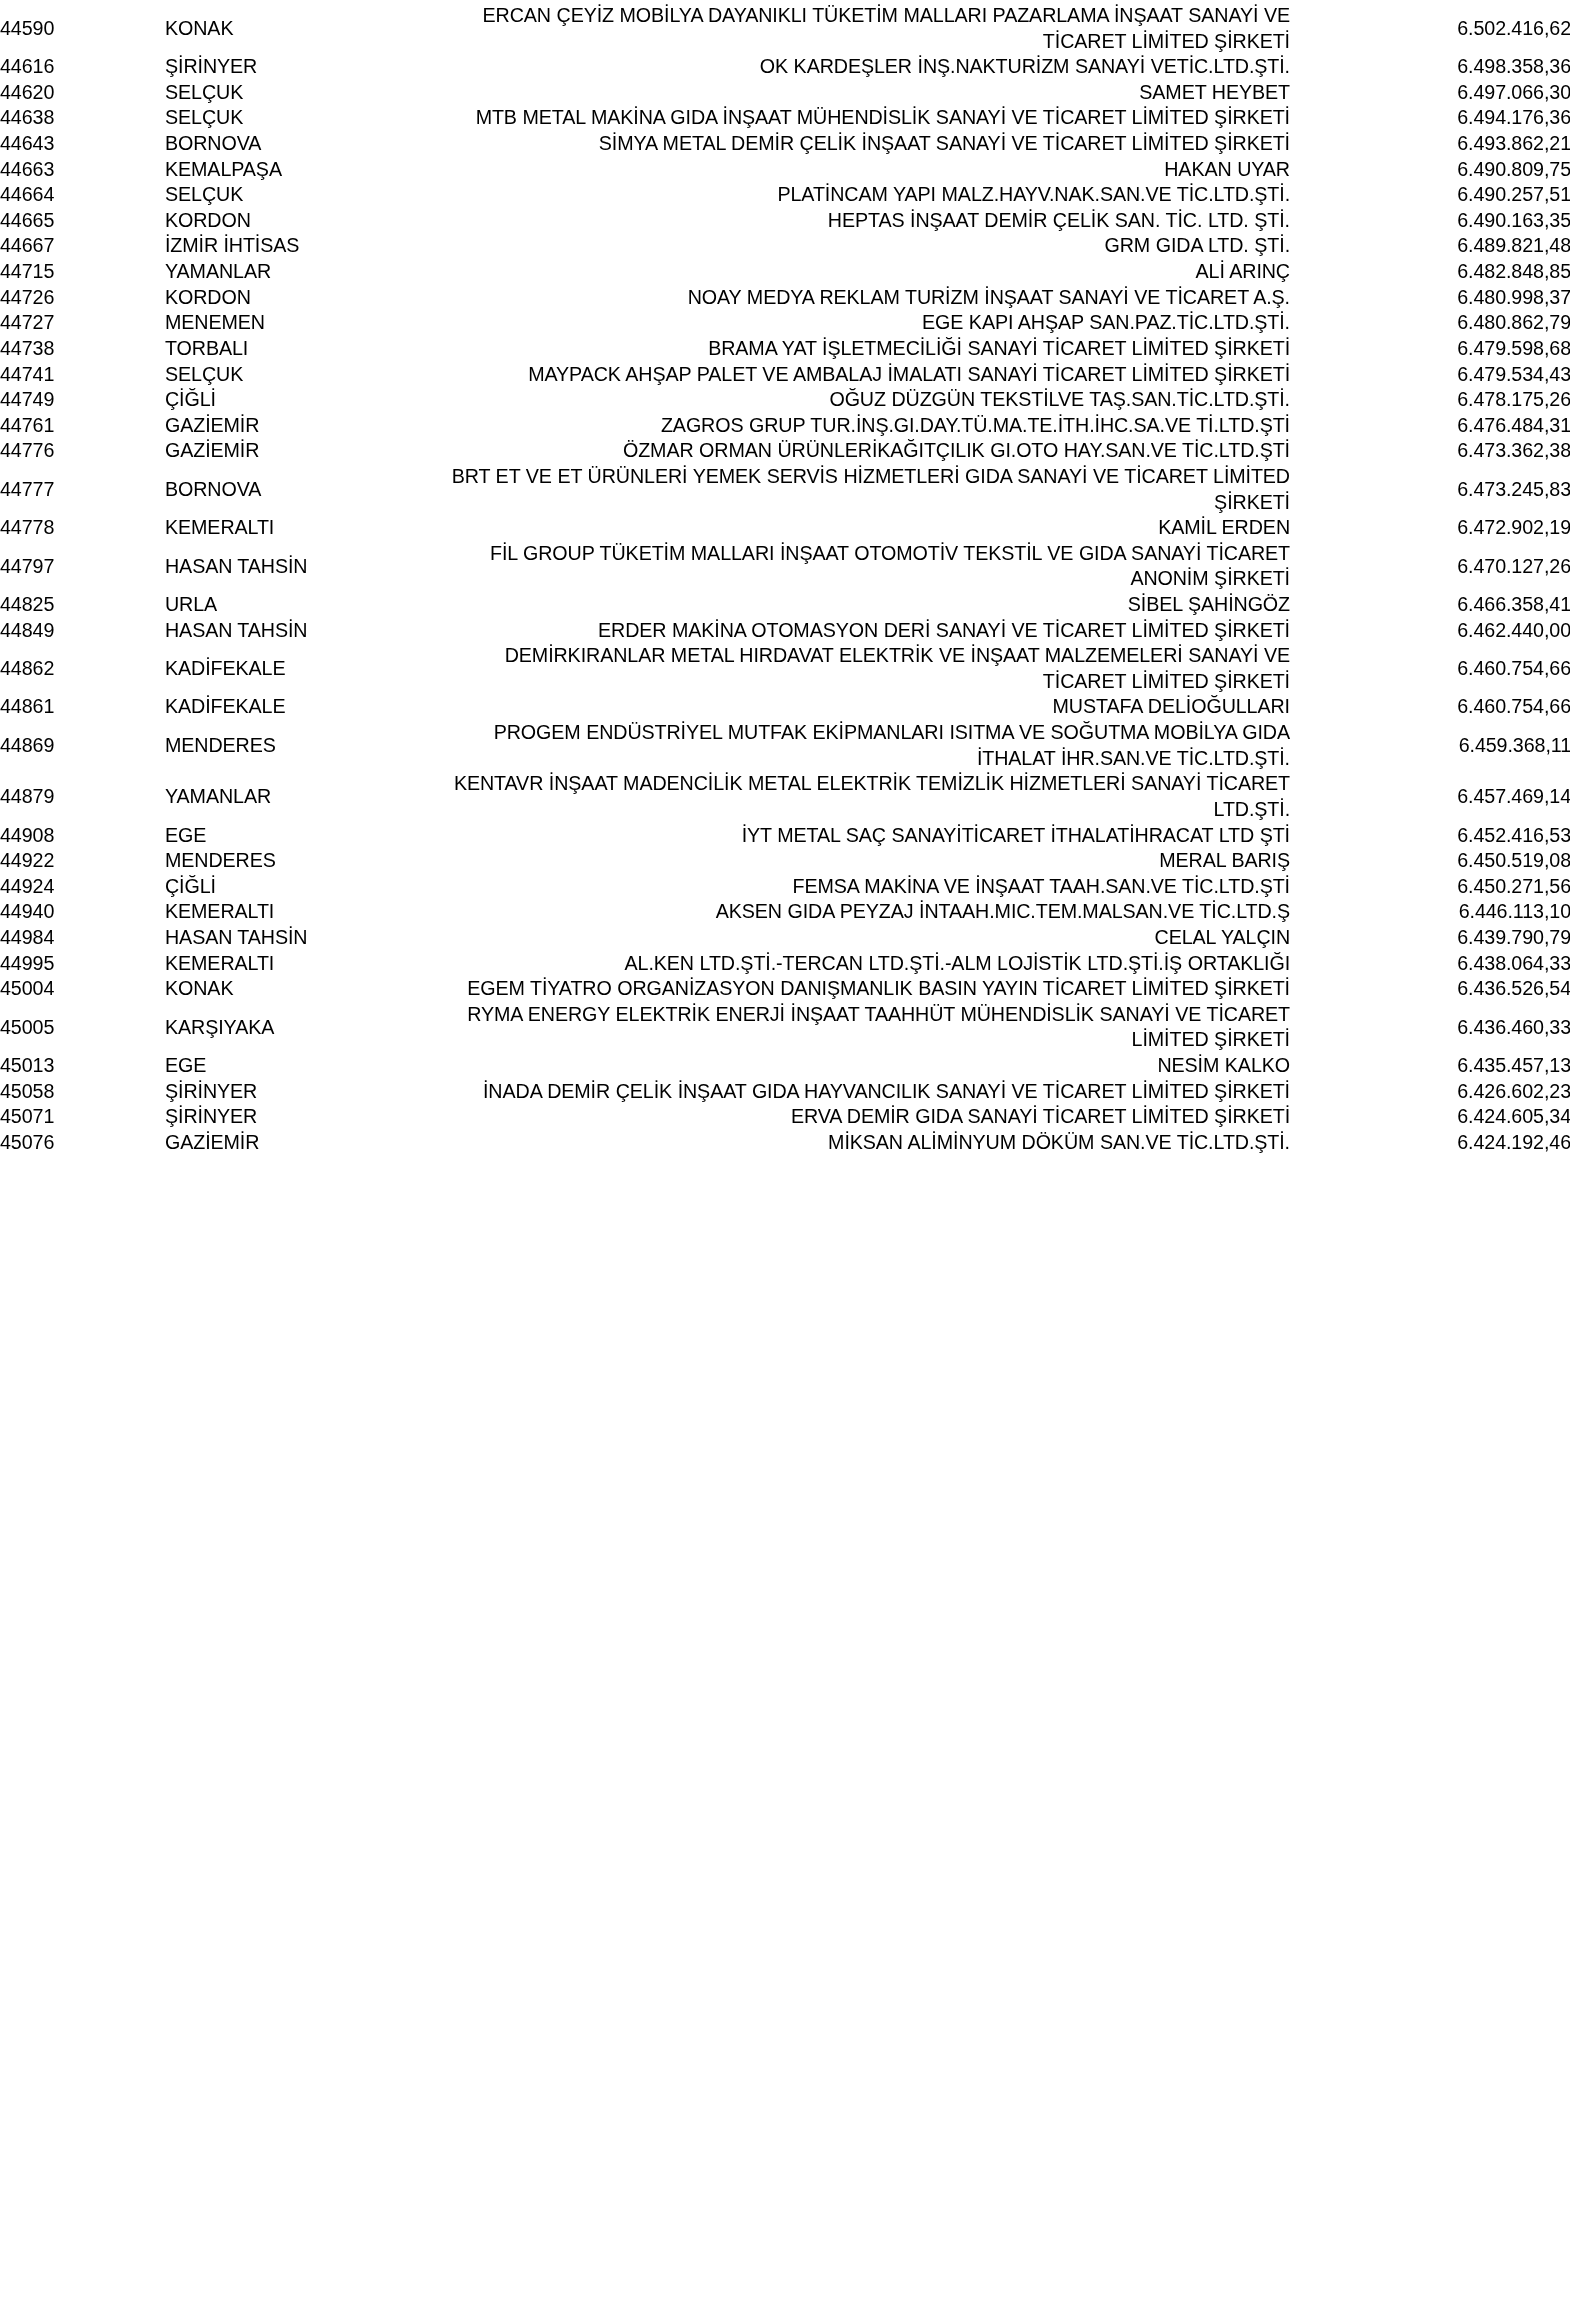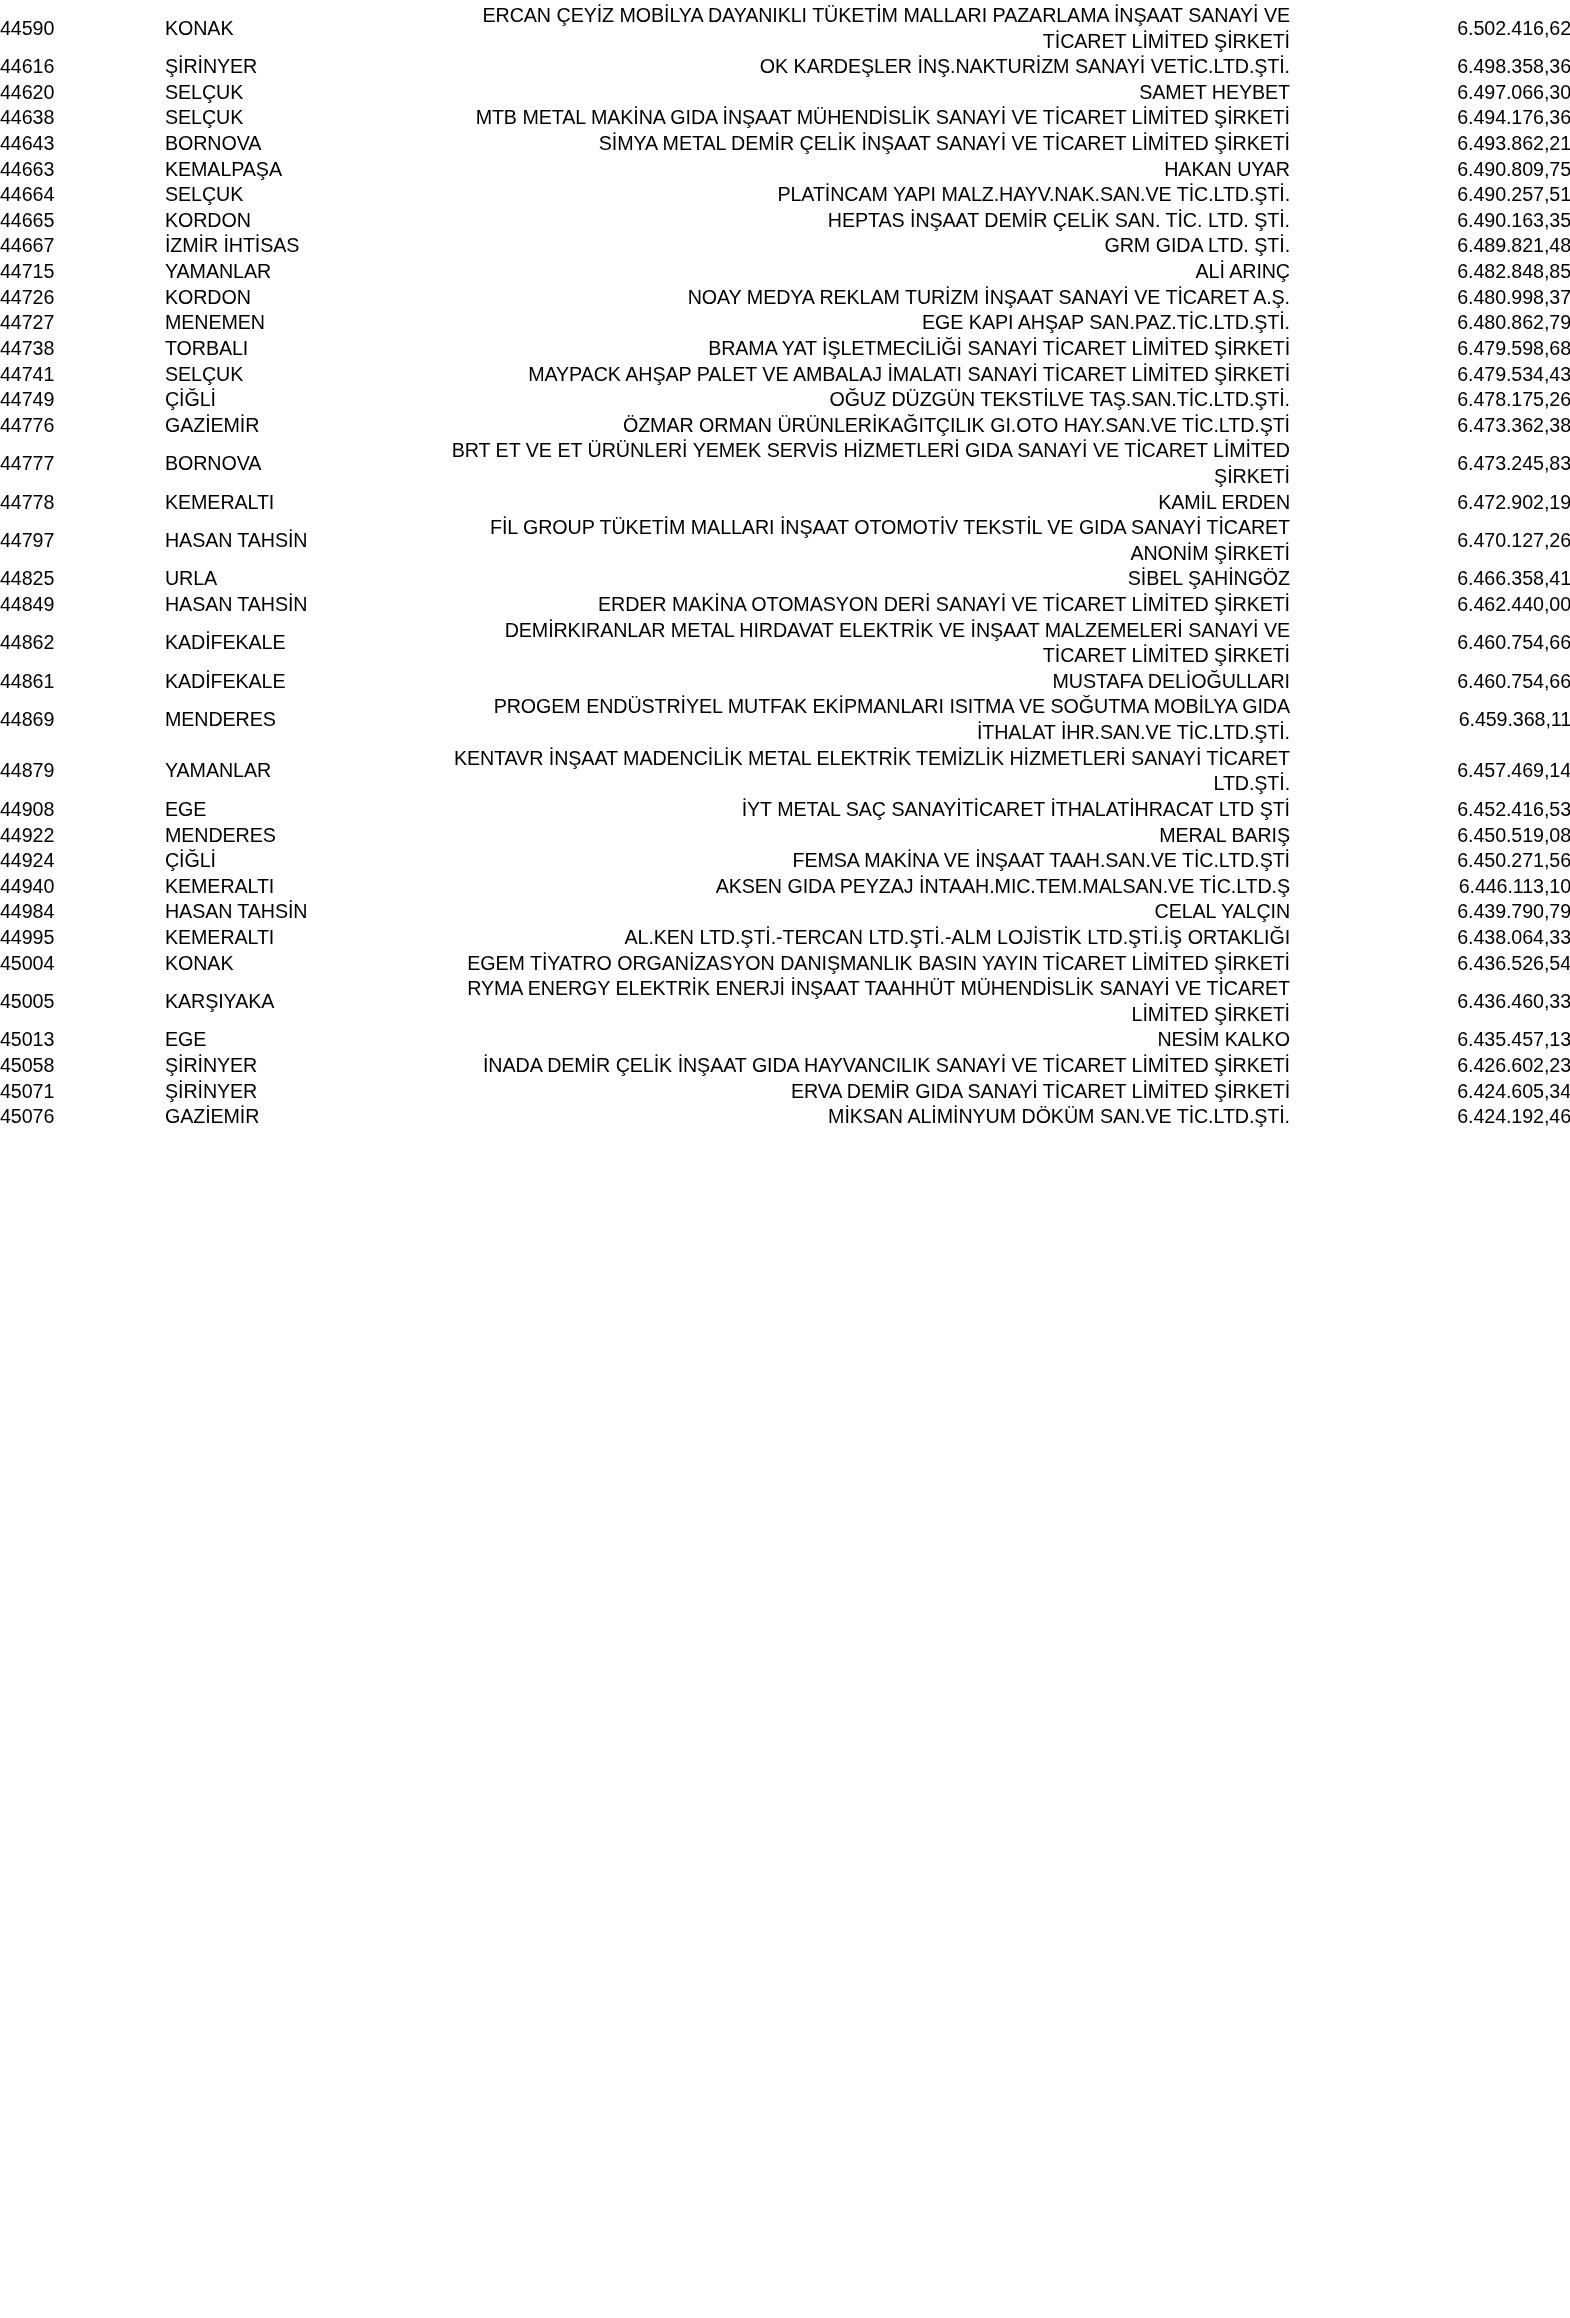--- a/index.html
+++ b/index.html
@@ -199,20 +199,28 @@
         </tr>
         <tr>
           <td class="code">44749</td>
           <td></td>
           <td class="office">ÇİĞLİ</td>
           <td></td>
           <td class="name">OĞUZ DÜZGÜN TEKSTİLVE TAŞ.SAN.TİC.LTD.ŞTİ.</td>
           <td class="amount">6.478.175,26</td>
         </tr>
         <tr>
+          <td class="code">44761</td>
+          <td></td>
+          <td class="office">GAZİEMİR</td>
+          <td></td>
+          <td class="name">ZAGROS GRUP TUR.İNŞ.GI.DAY.TÜ.MA.TE.İTH.İHC.SA.VE Tİ.LTD.ŞTİ</td>
+          <td class="amount">6.476.484,31</td>
+        </tr>
+        <tr>
           <td class="code">44776</td>
           <td></td>
           <td class="office">GAZİEMİR</td>
           <td></td>
           <td class="name">ÖZMAR ORMAN ÜRÜNLERİKAĞITÇILIK GI.OTO HAY.SAN.VE TİC.LTD.ŞTİ</td>
           <td class="amount">6.473.362,38</td>
         </tr>
         <tr>
           <td class="code">44777</td>
           <td></td>

